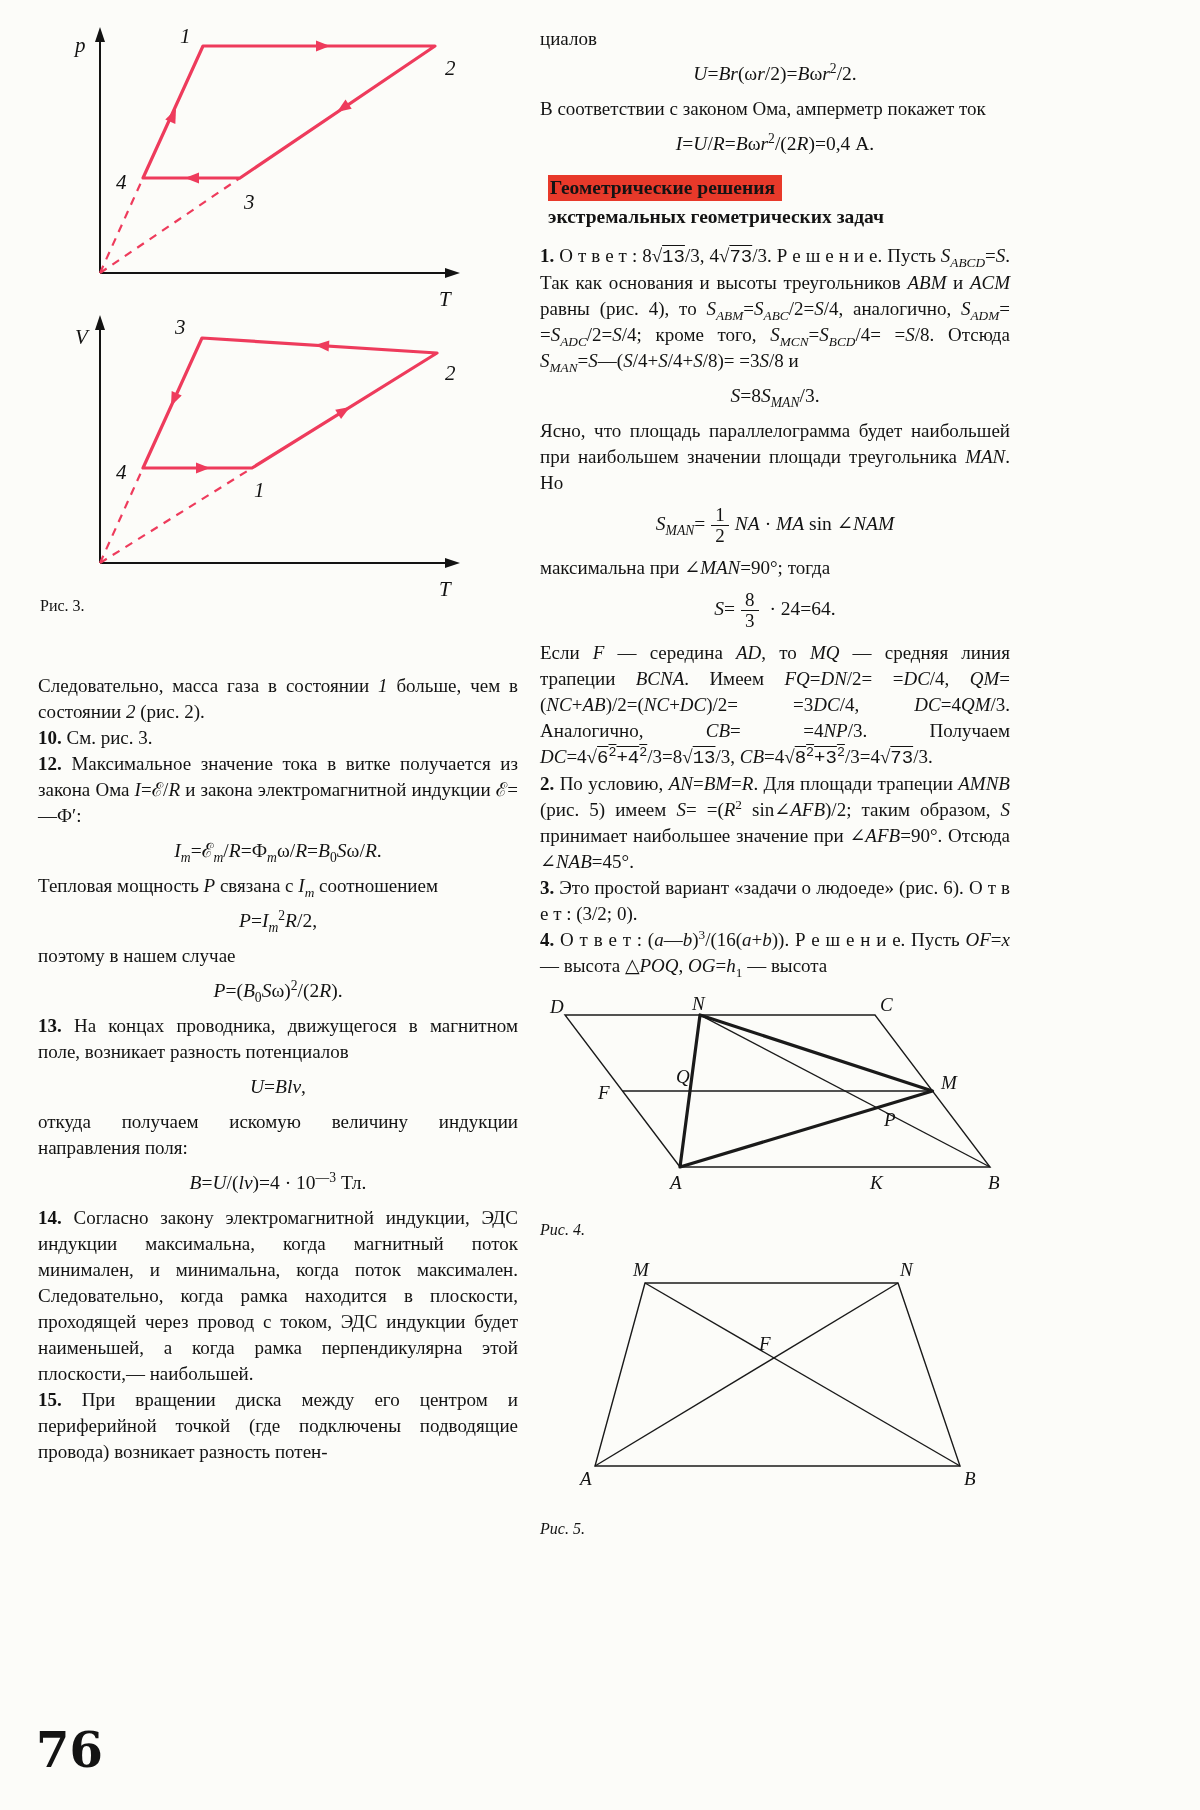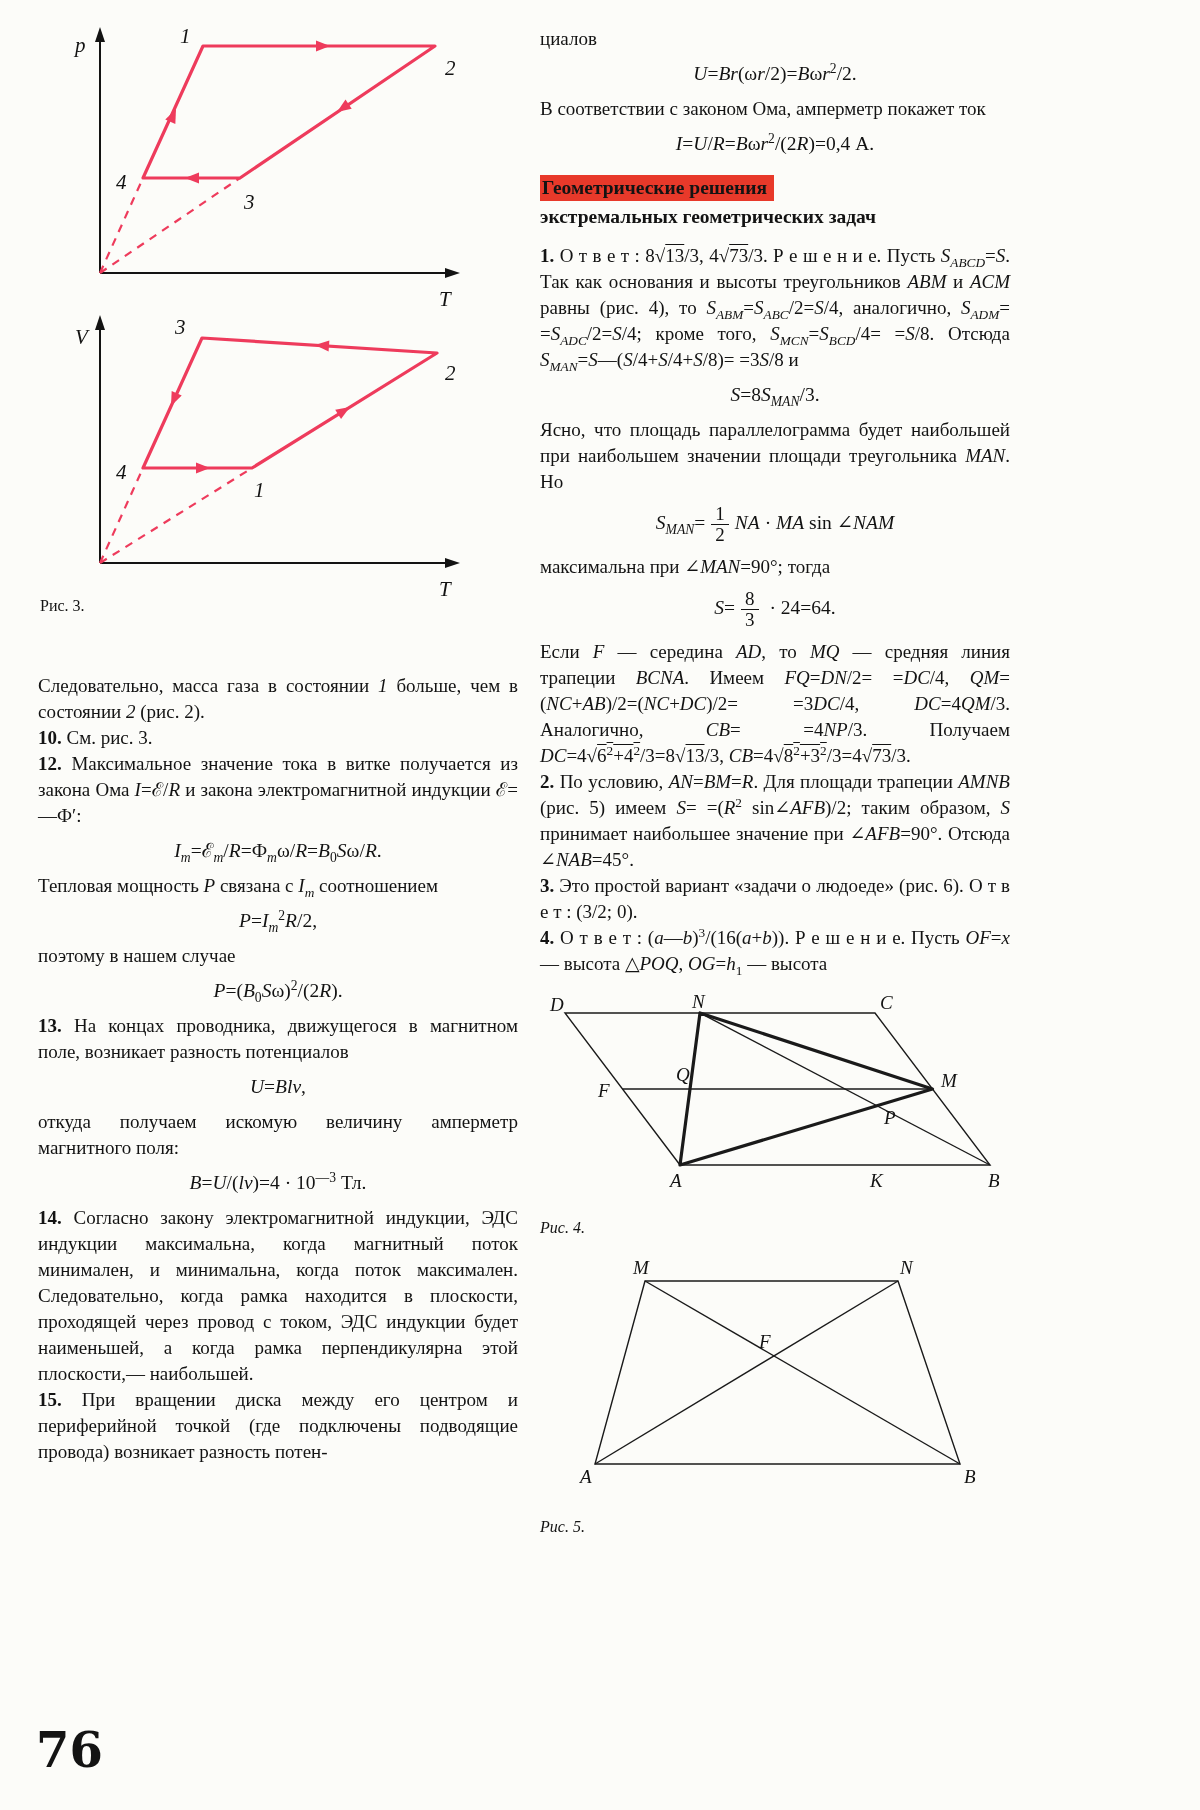--- a/index.html
+++ b/index.html
@@ -11,25 +11,25 @@
     font-family:"Liberation Serif","DejaVu Serif",serif;
     color:#131313;
   }
   .col{position:absolute;font-size:19px;line-height:26px;}
   .col-left{left:38px;top:652px;width:480px;margin-top:21px;}
   .col-right{left:540px;top:26px;width:470px;}
   .para{margin:0;text-align:justify;}
   .para b{font-weight:bold;}
   .formula{margin:9px 0;text-align:center;font-size:19.5px;}
   sub,sup{font-size:70%;line-height:0;}
-  .ovl{text-decoration:overline;}
+  .ovl{text-decoration:overline;font-family:Liberation Mono, monospace;}
   .frac{display:inline-block;vertical-align:middle;text-align:center;margin:0 6px;line-height:1.05;font-size:19px;}
   .fn{display:block;border-bottom:1.4px solid #131313;padding:0 4px;}
   .fd{display:block;padding:0 4px;}
-  .heading{margin:16px 0 12px;font-weight:bold;font-size:19.5px;line-height:29px;}
+  .heading{margin:16px 8px 12px;font-weight:bold;font-size:19.5px;line-height:29px;}
   .heading .hl{background:#e8392a;padding:2px 7px 3px 2px;}
   .fig3-caption{position:absolute;left:40px;top:597px;font-size:16px;}
   .fig3-wrap{position:absolute;left:25px;top:18px;}
   .figure-block{margin-top:18px;}
   .fig-caption{font-style:italic;font-size:16px;margin:8px 0 10px;}
   .page-num{position:absolute;left:36px;top:1722px;font-size:48px;font-weight:bold;font-family:"DejaVu Serif",serif;}
   .svg-label{font-family:"Liberation Serif",serif;font-style:italic;font-size:21px;fill:#131313;}
   .svg-label-sm{font-family:"Liberation Serif",serif;font-style:italic;font-size:19px;fill:#131313;}
 </style>
 </head>
@@ -91,21 +91,21 @@
     <p class="para">Следовательно, масса газа в состоянии <i>1</i> больше, чем в состоянии <i>2</i> (рис. 2).</p>
     <p class="para"><b>10.</b> См. рис. 3.</p>
     <p class="para"><b>12.</b> Максимальное значение тока в витке получается из закона Ома <i>I</i>=ℰ/<i>R</i> и закона электромагнитной индукции ℰ=—Ф′:</p>
     <div class="formula"><i>I<sub>m</sub></i>=ℰ<i><sub>m</sub></i>/<i>R</i>=Ф<i><sub>m</sub></i>ω/<i>R</i>=<i>B</i><sub>0</sub><i>S</i>ω/<i>R</i>.</div>
     <p class="para">Тепловая мощность <i>P</i> связана с <i>I<sub>m</sub></i> соотношением</p>
     <div class="formula"><i>P</i>=<i>I<sub>m</sub></i><sup>2</sup><i>R</i>/2,</div>
     <p class="para">поэтому в нашем случае</p>
     <div class="formula"><i>P</i>=(<i>B</i><sub>0</sub><i>S</i>ω)<sup>2</sup>/(2<i>R</i>).</div>
     <p class="para"><b>13.</b> На концах проводника, движущегося в магнитном поле, возникает разность потенциалов</p>
     <div class="formula"><i>U</i>=<i>Blv</i>,</div>
-    <p class="para">откуда получаем искомую величину амперметр магнитного поля:</p>
+    <p class="para">откуда получаем искомую величину индукции направления поля:</p>
     <div class="formula"><i>B</i>=<i>U</i>/(<i>lv</i>)=4 · 10<sup>—3</sup> Тл.</div>
     <p class="para"><b>14.</b> Согласно закону электромагнитной индукции, ЭДС индукции максимальна, когда магнитный поток минимален, и минимальна, когда поток максимален. Следовательно, когда рамка находится в плоскости, проходящей через провод с током, ЭДС индукции будет наименьшей, а когда рамка перпендикулярна этой плоскости,— наибольшей.</p>
     <p class="para"><b>15.</b> При вращении диска между его центром и периферийной точкой (где подключены подводящие провода) возникает разность потен-</p>
   </div>
 
   <div class="col col-right">
     <p class="para">циалов</p>
     <div class="formula"><i>U</i>=<i>Br</i>(ω<i>r</i>/2)=<i>B</i>ω<i>r</i><sup>2</sup>/2.</div>
     <p class="para">В соответствии с законом Ома, амперметр покажет ток</p>
     <div class="formula"><i>I</i>=<i>U</i>/<i>R</i>=<i>B</i>ω<i>r</i><sup>2</sup>/(2<i>R</i>)=0,4 А.</div>

